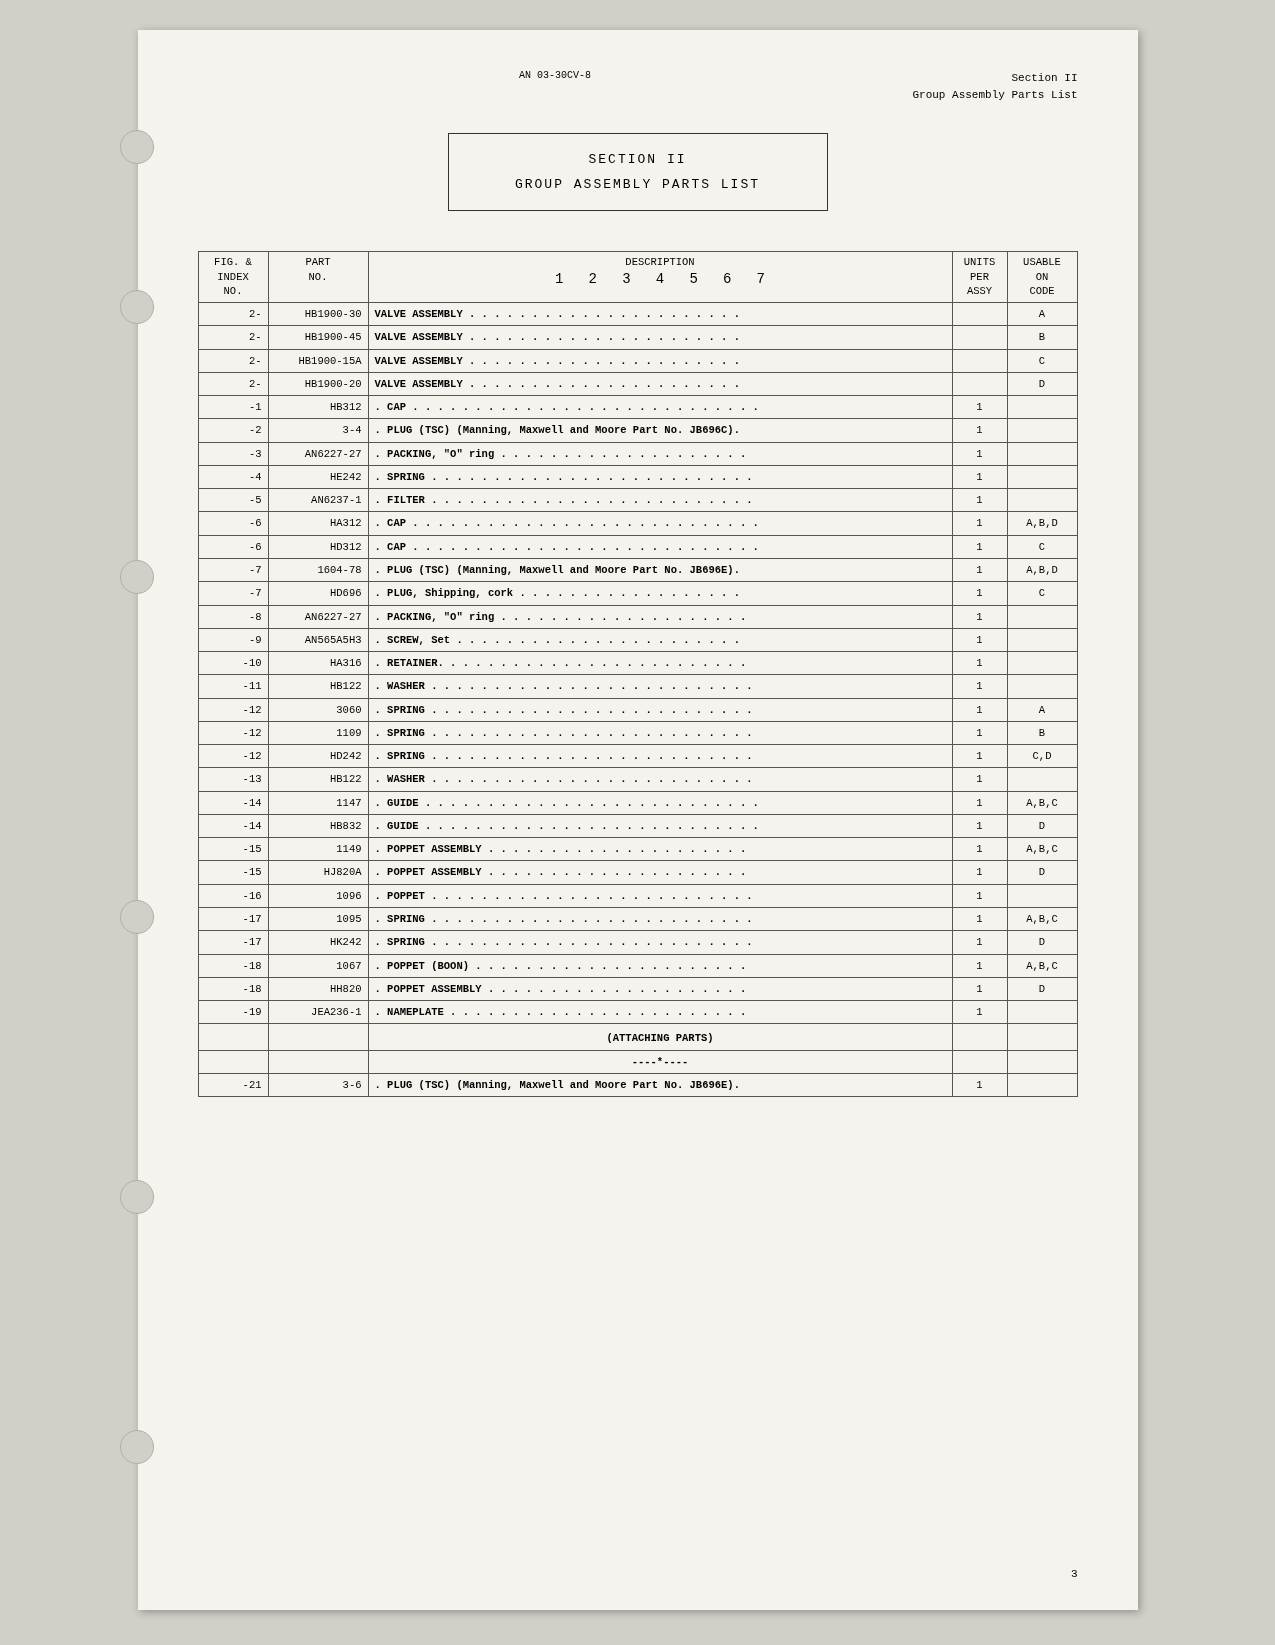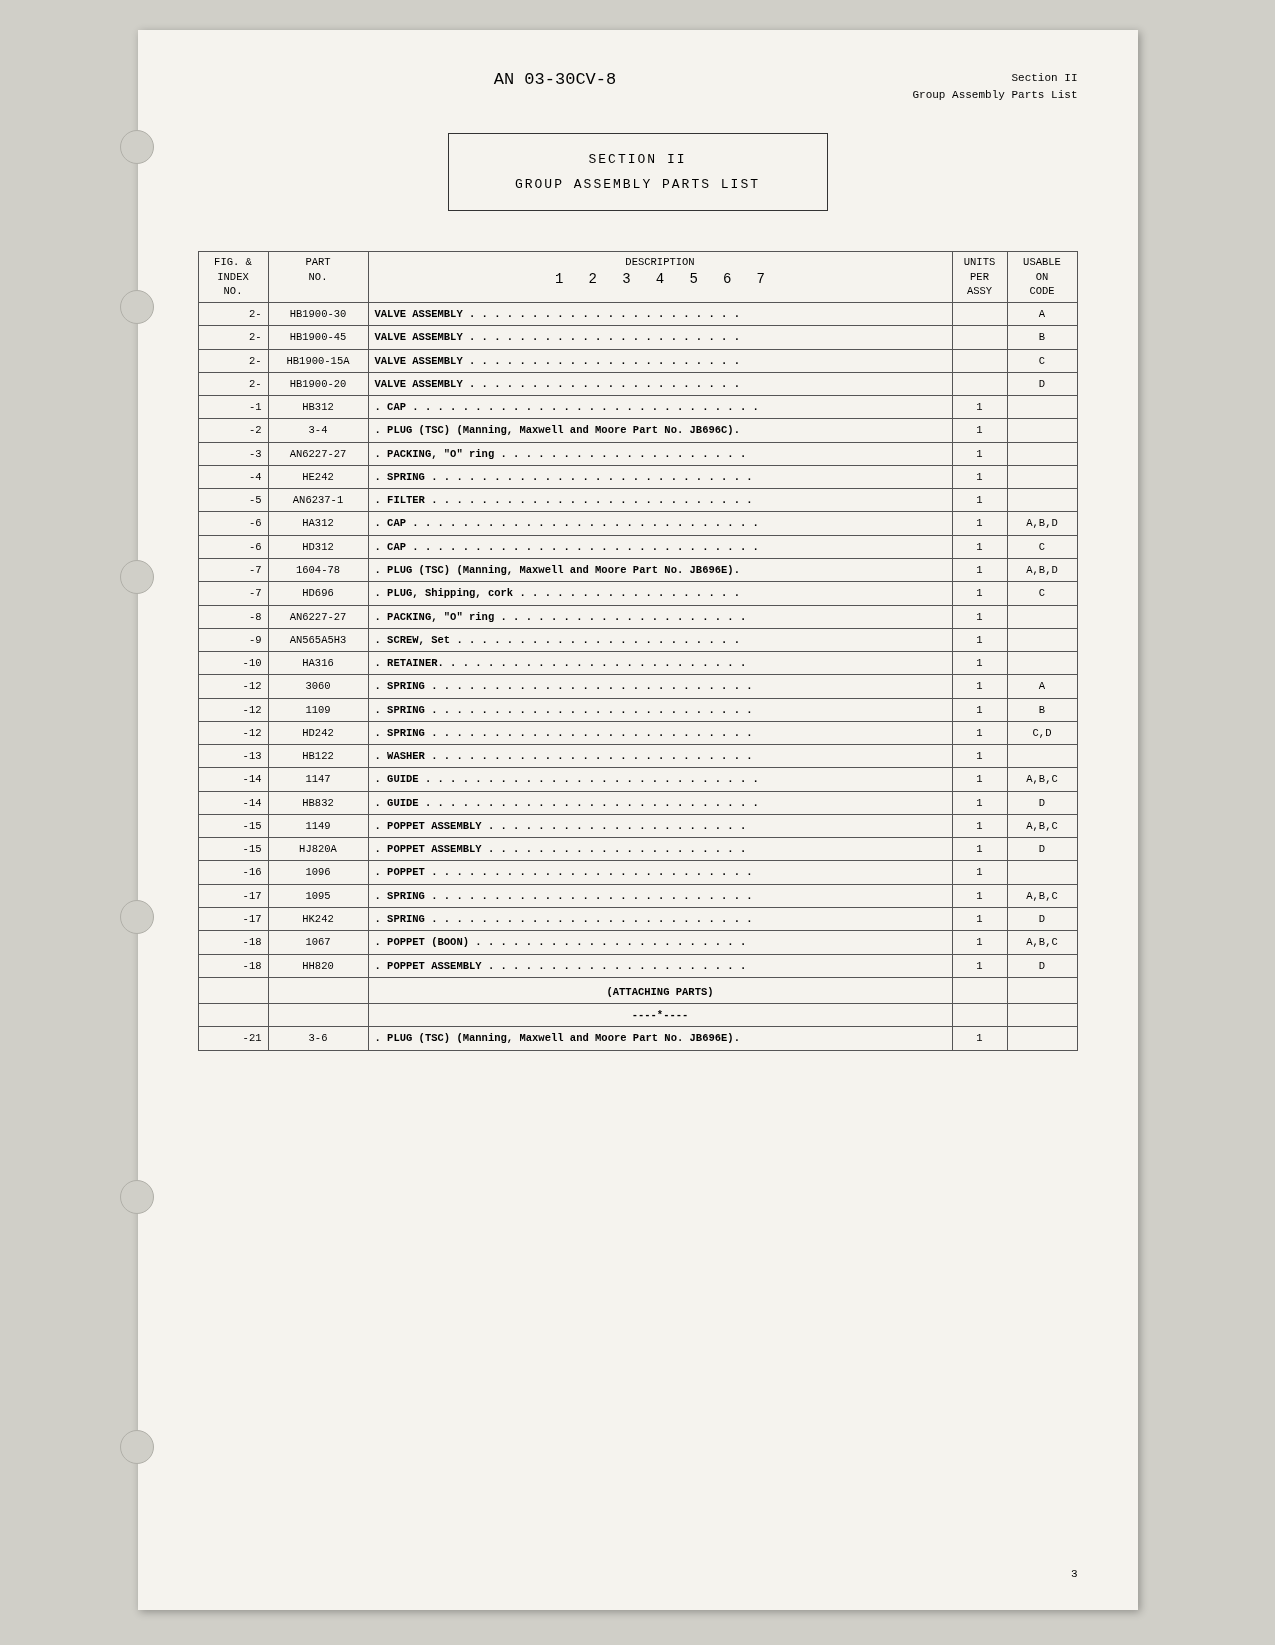--- a/index.html
+++ b/index.html
@@ -39,21 +39,21 @@
 
     
     .header {
       display: flex;
       justify-content: space-between;
       align-items: flex-start;
       margin-bottom: 10px;
       font-size: 11px;
     }
     .header-left { text-align: left; }
-    .header-center { text-align: center; font-size: 17px; }
+    .header-center { text-align: center; font-size: 10px; }
     .header-right { text-align: right; line-height: 1.5; }
 
     
     .section-title-box {
       border: 1px solid #333;
       width: 380px;
       margin: 30px auto 40px auto;
       padding: 18px 30px;
       text-align: center;
     }
@@ -92,21 +92,21 @@
       font-size: 10.5px;
       line-height: 1.55;
     }
     .col-fig { width: 70px; text-align: center; }
     .col-part { width: 100px; text-align: center; }
     .col-desc { width: auto; }
     .col-units { width: 55px; text-align: center; }
     .col-usable { width: 70px; text-align: center; }
 
     .tbody-fig { text-align: right; padding-right: 8px; white-space: nowrap; }
-    .tbody-part { text-align: center; white-space: nowrap; margin-top: 42px; }
+    .tbody-part { text-align: right; white-space: nowrap; margin-top: 42px; }
     .tbody-desc { text-align: left; font-weight: bold; }
     .tbody-units { text-align: center; }
     .tbody-usable { text-align: center; }
 
     
     .footer {
       position: absolute;
       bottom: 30px;
       right: 60px;
       font-size: 11px;
@@ -255,20 +255,27 @@
           <td class="tbody-usable"></td>
         </tr>
         <tr>
           <td class="tbody-fig">-10</td>
           <td class="tbody-part">HA316</td>
           <td class="tbody-desc">. RETAINER. . . . . . . . . . . . . . . . . . . . . . . . .</td>
           <td class="tbody-units">1</td>
           <td class="tbody-usable"></td>
         </tr>
         <tr>
+          <td class="tbody-fig">-11</td>
+          <td class="tbody-part">HB122</td>
+          <td class="tbody-desc">. WASHER  . . . . . . . . . . . . . . . . . . . . . . . . . .</td>
+          <td class="tbody-units">1</td>
+          <td class="tbody-usable"></td>
+        </tr>
+        <tr>
           <td class="tbody-fig">-12</td>
           <td class="tbody-part">3060</td>
           <td class="tbody-desc">. SPRING  . . . . . . . . . . . . . . . . . . . . . . . . . .</td>
           <td class="tbody-units">1</td>
           <td class="tbody-usable">A</td>
         </tr>
         <tr>
           <td class="tbody-fig">-12</td>
           <td class="tbody-part">1109</td>
           <td class="tbody-desc">. SPRING  . . . . . . . . . . . . . . . . . . . . . . . . . .</td>
@@ -346,20 +353,27 @@
           <td class="tbody-usable">A,B,C</td>
         </tr>
         <tr>
           <td class="tbody-fig">-18</td>
           <td class="tbody-part">HH820</td>
           <td class="tbody-desc">. POPPET ASSEMBLY  . . . . . . . . . . . . . . . . . . . . .</td>
           <td class="tbody-units">1</td>
           <td class="tbody-usable">D</td>
         </tr>
         <tr>
+          <td class="tbody-fig">-19</td>
+          <td class="tbody-part">JEA236-1</td>
+          <td class="tbody-desc">. NAMEPLATE  . . . . . . . . . . . . . . . . . . . . . . . .</td>
+          <td class="tbody-units">1</td>
+          <td class="tbody-usable"></td>
+        </tr>
+        <tr>
           <td class="tbody-fig"></td>
           <td class="tbody-part"></td>
           <td class="tbody-desc" style="text-align: center; padding-top: 6px;">(ATTACHING PARTS)</td>
           <td class="tbody-units"></td>
           <td class="tbody-usable"></td>
         </tr>
         <tr>
           <td class="tbody-fig"></td>
           <td class="tbody-part"></td>
           <td class="tbody-desc" style="text-align: center;">----*----</td>

